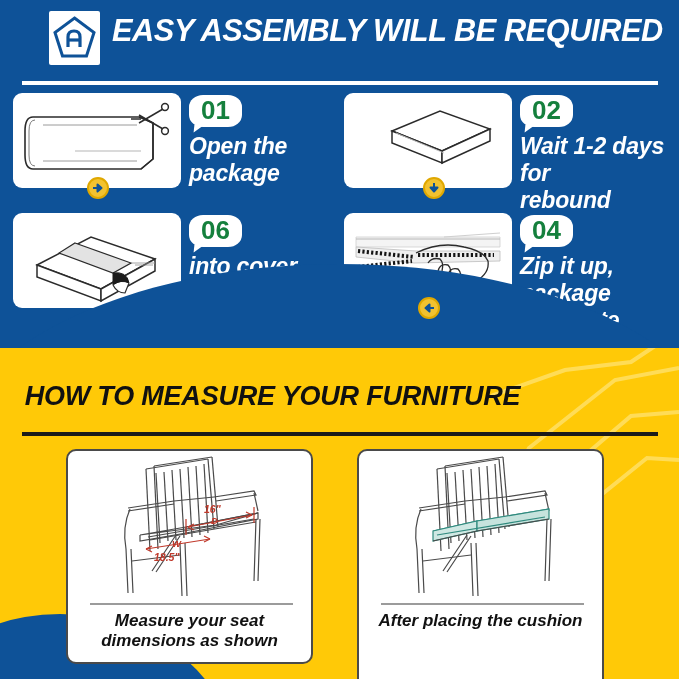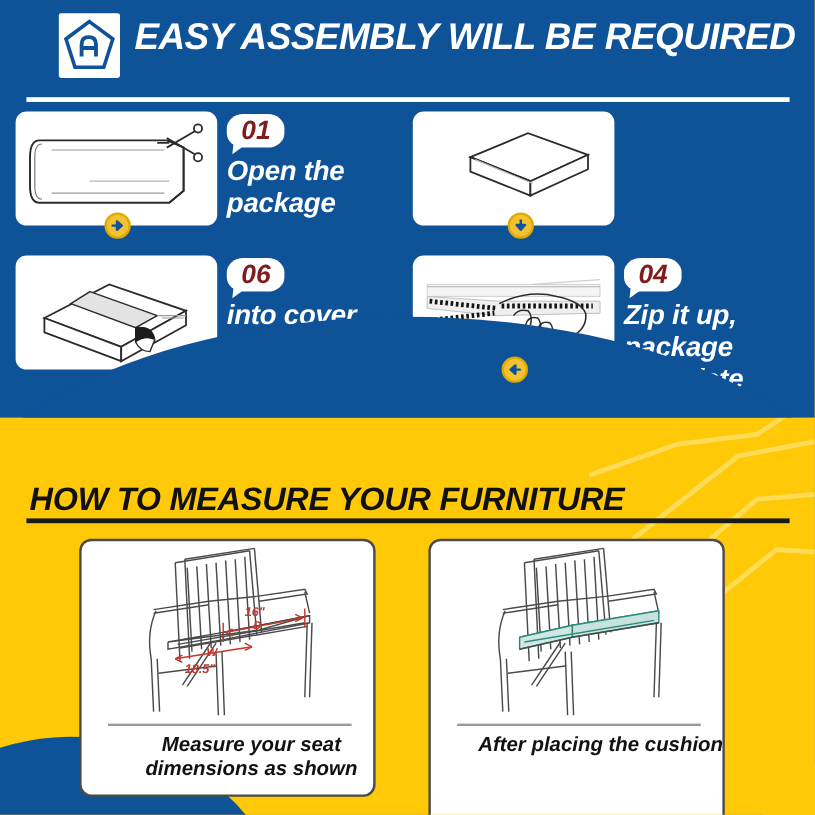--- a/index.html
+++ b/index.html
@@ -62,22 +62,22 @@
     background:#f2c230; border:2px solid #e0a800;
     display:flex; align-items:center; justify-content:center;
     z-index:5;
   }
   .step-badge svg{ display:block; }
   .step-text{ position:absolute; }
   .step-bubble{
     position:relative; display:inline-block;
     background:#ffffff; border-radius:14px/12px;
     padding:2px 12px 3px 12px;
-    color:#7f1d1d;
-    font-size:22px; font-weight:bold; font-style:italic;
+    color:#15803d;
+    font-size:26px; font-weight:bold; 
     line-height:1.05;
   }
   .step-bubble::after{
     content:""; position:absolute; left:5px; bottom:-6px;
     width:0;height:0;
     border-left:9px solid #ffffff;
     border-bottom:8px solid transparent;
     transform:rotate(6deg);
   }
   .step-label{
@@ -108,21 +108,20 @@
   }
   #yellow-deco{ position:absolute; right:0; top:0; width:300px; height:379px; opacity:1; }
 
   #measure-title{
     position:absolute; left:0; top:381px; width:545px;
     text-align:center;
     color:#111111;
     font-size:27px; font-weight:bold; font-style:italic;
     letter-spacing:-0.2px;
     z-index:4;
-    margin-top:20px;
   }
   #measure-rule{
     position:absolute; left:22px; top:432px; width:636px; height:4px;
     background:#1a1a1a; z-index:4;
   }
 
   
   #blue-blob{
     position:absolute; left:-120px; top:614px; width:360px; height:160px;
     background:#0e5298;
@@ -140,21 +139,21 @@
   #measure-right{ left:357px; top:449px; width:247px; height:253px; }
   .measure-illus{ position:absolute; left:0; top:0; }
   .measure-sep{
     position:absolute; left:22px; width:203px; height:2px;
     background:#9b9b9b; top:152px;
   }
   .measure-caption{
     position:absolute; left:0; top:160px; width:100%;
     text-align:center;
     color:#111111; font-size:17px; font-weight:bold; font-style:italic;
-    line-height:1.2; padding:0 6px;margin-left:20px;
+    line-height:1.2; padding:0 6px;
   }
 </style>
 </head>
 <body>
 
 <div id="yellow-panel">
   <svg id="yellow-deco" viewBox="0 0 300 379" preserveAspectRatio="none">
     <g fill="none" stroke="#ffe066" stroke-width="4" opacity="0.85">
       <path d="M300 68 L236 80 L150 148 L120 210"></path>
       <path d="M300 112 L252 116 L170 186 L150 250"></path>
@@ -218,20 +217,27 @@
         <polygon points="48,38 96,18 146,36 98,58" fill="#ffffff" stroke="#2b2b2b" stroke-width="1.5"></polygon>
         <polygon points="48,38 98,58 98,70 48,50" fill="#ffffff" stroke="#2b2b2b" stroke-width="1.5"></polygon>
         <polygon points="98,58 146,36 146,48 98,70" fill="#ffffff" stroke="#2b2b2b" stroke-width="1.5"></polygon>
         <line x1="52" y1="40" x2="100" y2="60" stroke="#bdbdbd" stroke-width="0.9"></line>
       </svg>
     </div>
     <div class="step-badge">
       <svg width="12" height="12" viewBox="0 0 12 12">
         <path d="M6 1 L6 8 M2.5 5.5 L6 9.5 L9.5 5.5 Z" fill="#0e5298" stroke="#0e5298" stroke-width="2" stroke-linejoin="round"></path>
       </svg>
+    </div>
+    <div class="step-text">
+      <span class="step-bubble">02</span>
+      <div class="step-label">
+        <div>Wait 1-2 days for</div>
+        <div>rebound</div>
+      </div>
     </div>
   </div>
 
   <div class="step" id="step-03">
     <div class="step-card">
       <svg class="step-illus" width="168" height="95" viewBox="0 0 168 95">
         <polygon points="24,52 78,24 142,46 88,76" fill="#ffffff" stroke="#2b2b2b" stroke-width="1.5"></polygon>
         <polygon points="24,52 88,76 88,88 24,64" fill="#ffffff" stroke="#2b2b2b" stroke-width="1.5"></polygon>
         <polygon points="88,76 142,46 142,58 88,88" fill="#ffffff" stroke="#2b2b2b" stroke-width="1.5"></polygon>
         <polygon points="62,30 118,50 100,60 46,40" fill="#e3e3e3" stroke="#2b2b2b" stroke-width="1.2"></polygon>

